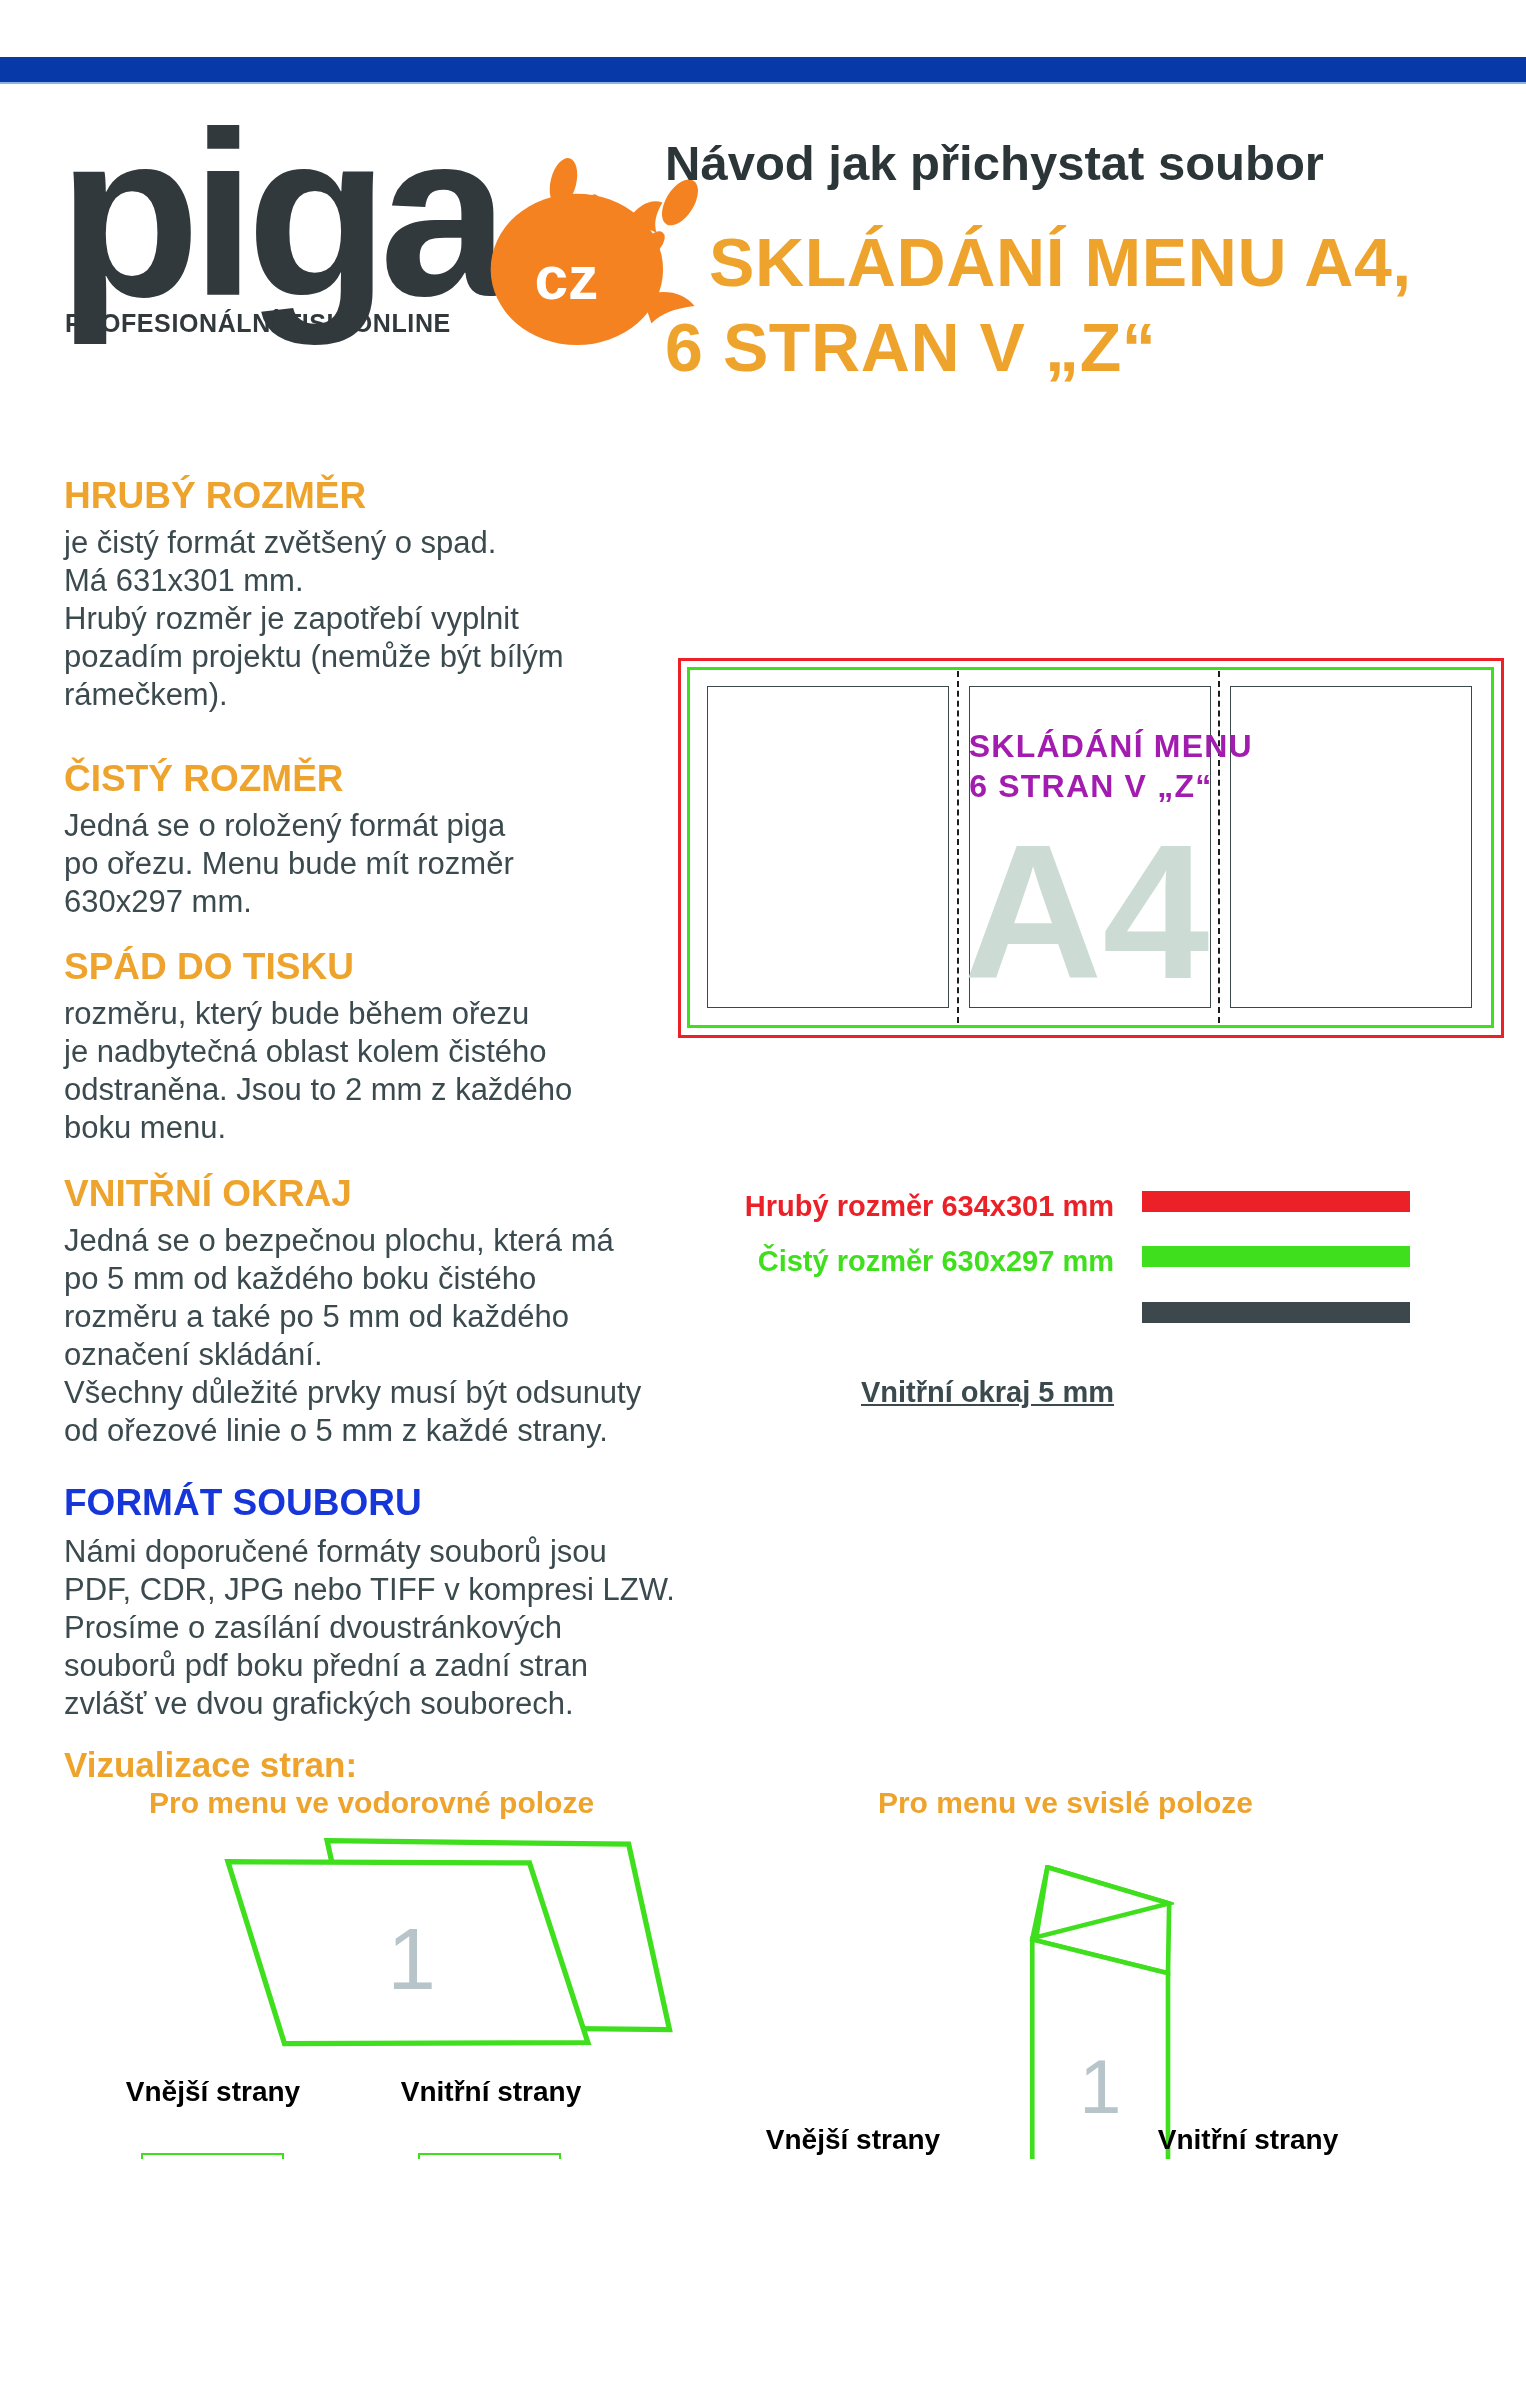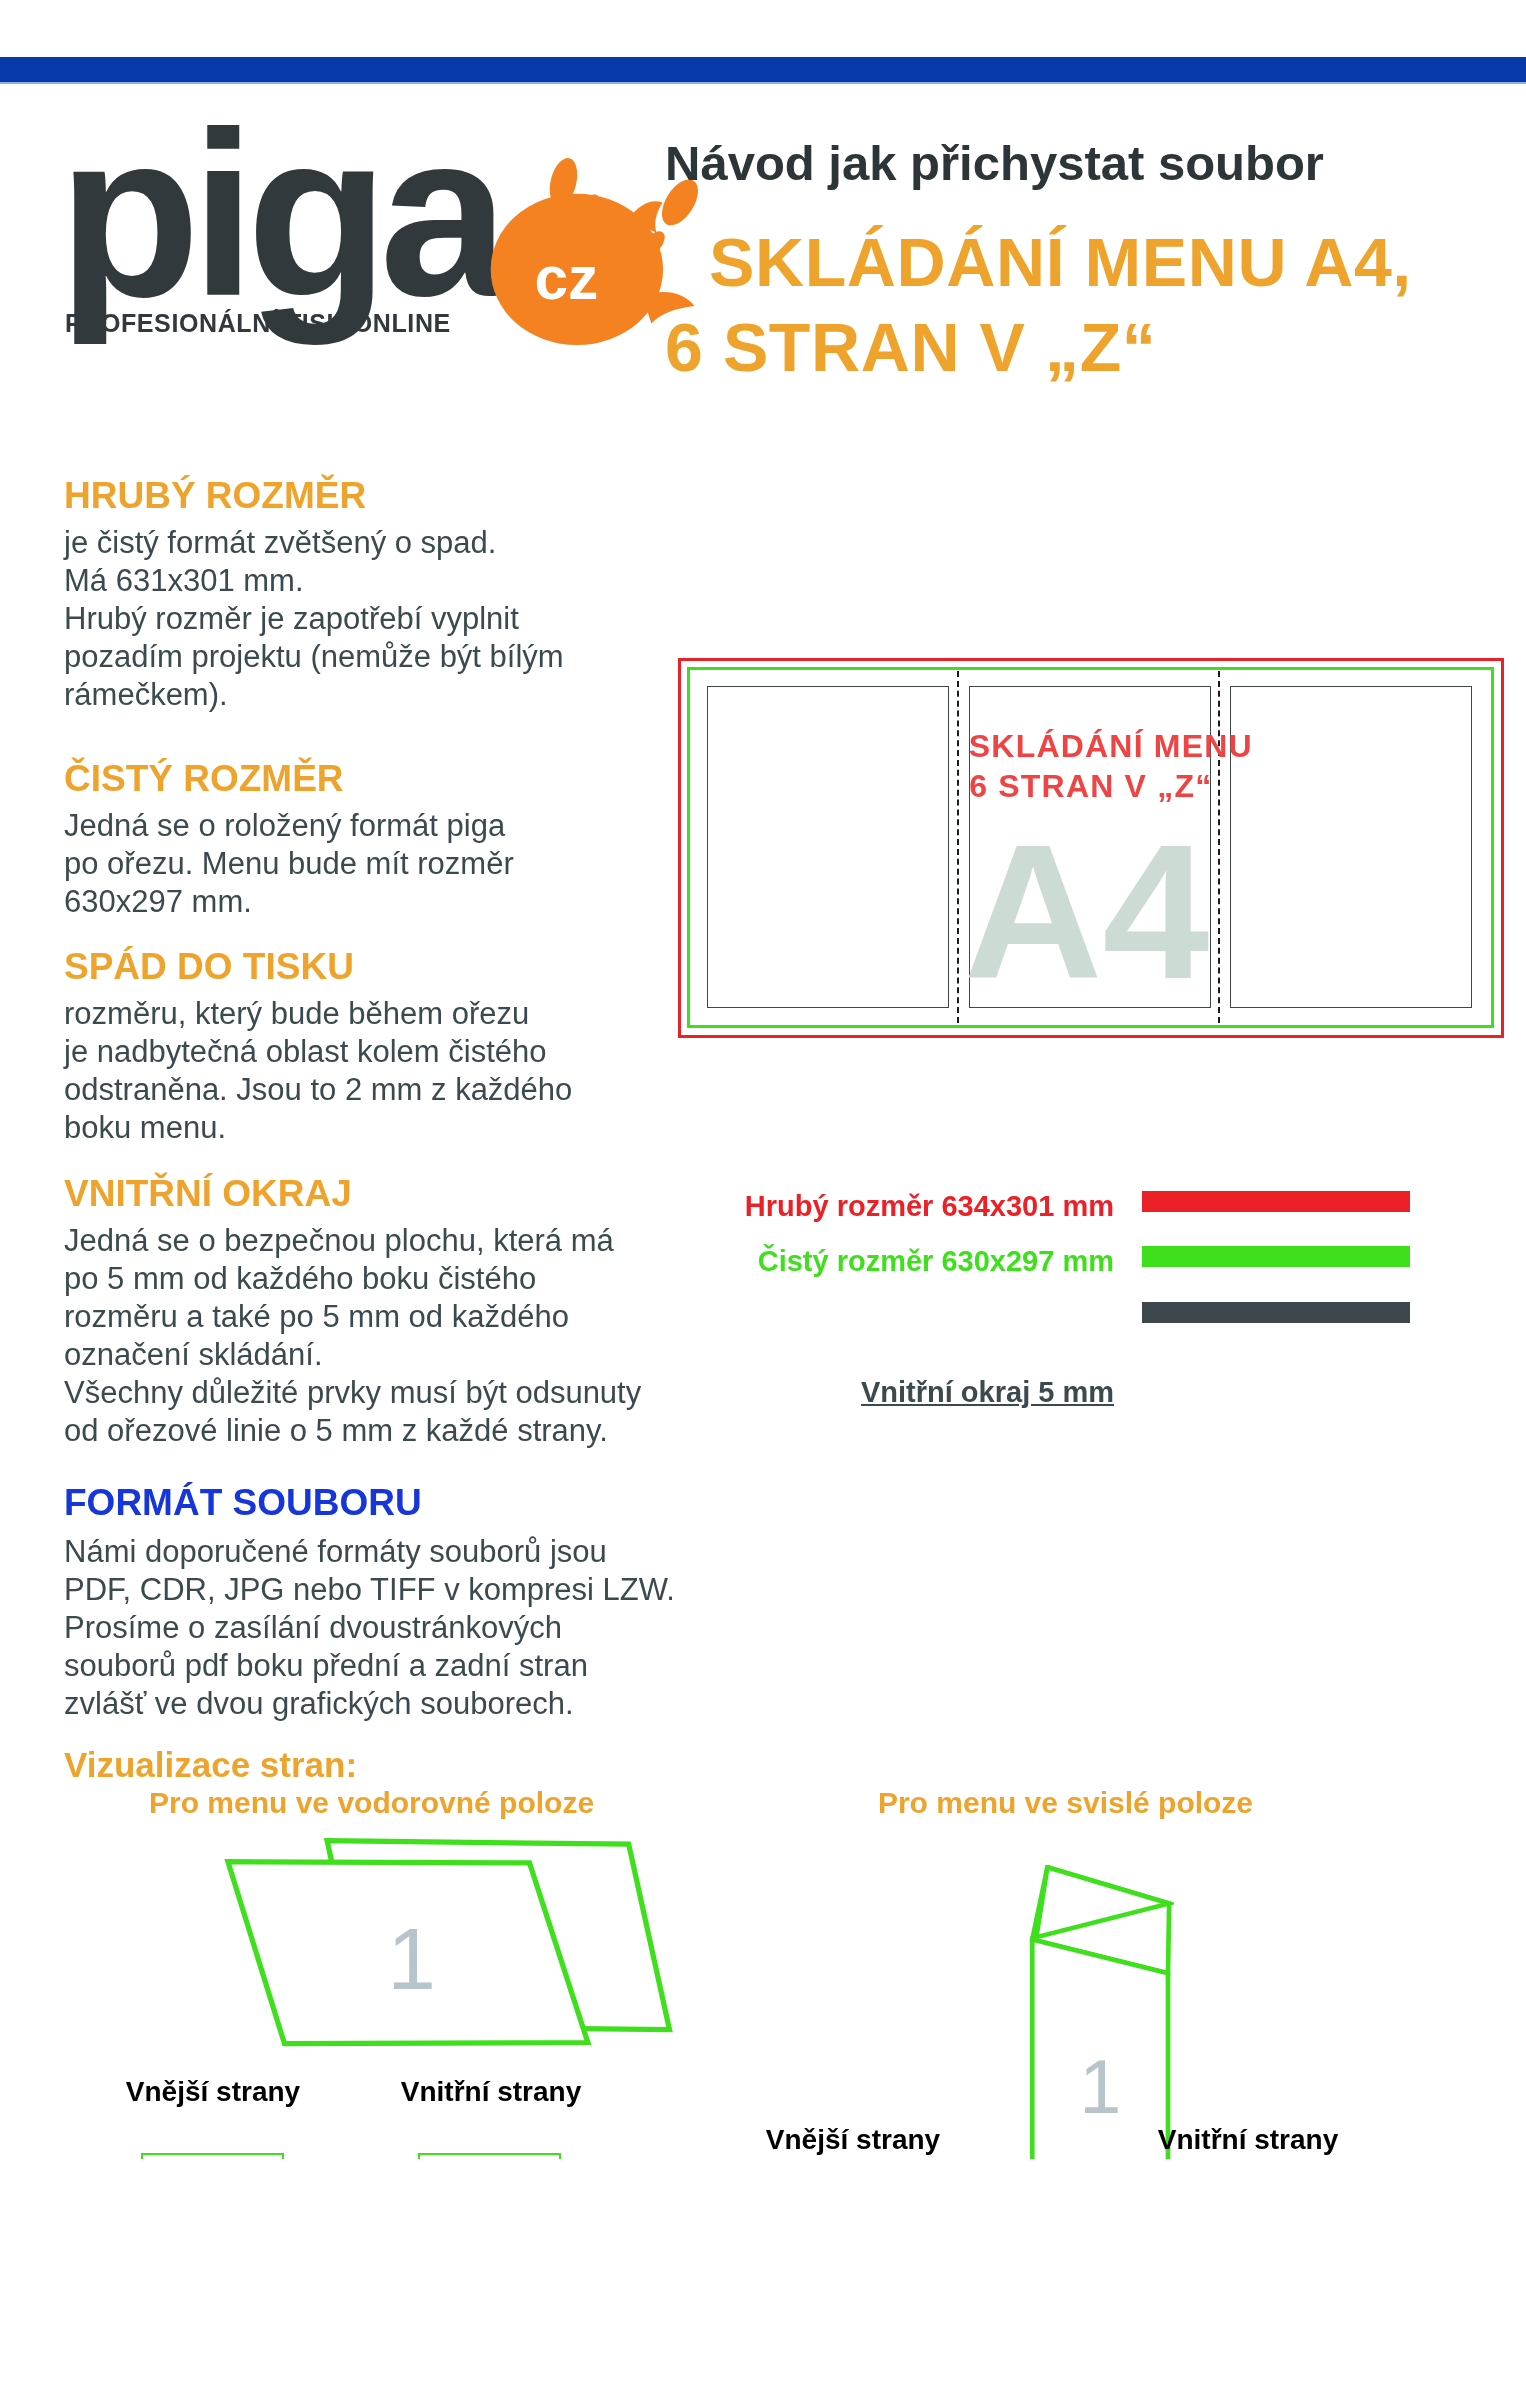--- a/index.html
+++ b/index.html
@@ -20,21 +20,21 @@
   
   .sec-heading{position:absolute;left:64px;font-size:37px;font-weight:bold;color:#eea42c;white-space:nowrap;}
   .sec-heading.blue{color:#1636d9;}
   .sec-body{position:absolute;left:64px;font-size:31px;line-height:38px;color:#3b4a4e;white-space:nowrap;}
   .viz-heading{position:absolute;left:64px;top:1745px;font-size:35px;font-weight:bold;color:#eea42c;white-space:nowrap;}
   
   .diag-red{position:absolute;left:678px;top:658px;width:820px;height:374px;border:3.5px solid #ec2027;}
   .diag-green{position:absolute;left:5.8px;top:5.8px;width:801px;height:355px;border:3.5px solid #3fdf1e;}
   .diag-panel{position:absolute;top:16.3px;width:240px;height:320px;border:1.7px solid #3c484c;background:#ffffff;}
   .diag-dash{position:absolute;top:1.7px;height:352px;width:0;border-left:2.3px dashed #1c1c1c;}
-  .wm-small{position:absolute;width:244px;text-align:center;font-size:32px;line-height:37px;font-weight:bold;color:#ef4444;letter-spacing:1.2px;white-space:nowrap;}
+  .wm-small{position:absolute;width:244px;text-align:center;font-size:32px;line-height:37px;font-weight:bold;color:#a21caf;letter-spacing:1.2px;white-space:nowrap;}
   .wm-big{position:absolute;width:244px;text-align:center;font-size:192px;font-weight:bold;color:#ccdcd5;line-height:192px;}
   
   .legend-label{position:absolute;left:671px;width:443px;text-align:right;font-size:29px;font-weight:bold;white-space:nowrap;}
   .legend-bar{position:absolute;left:1142px;width:268px;height:21px;}
   .c-red{color:#ec2027;} .c-green{color:#3fdf1e;} .c-dark{color:#3b4a4e;}
   .b-red{background:#ec2027;} .b-green{background:#3fdf1e;} .b-dark{background:#3c484c;}
   
   .fold-title{position:absolute;font-size:30px;font-weight:bold;color:#eea42c;text-align:center;width:443px;white-space:nowrap;}
   .fold-title.h{left:149px;top:1786px;}
   .fold-title.v{left:844px;top:1786px;}

